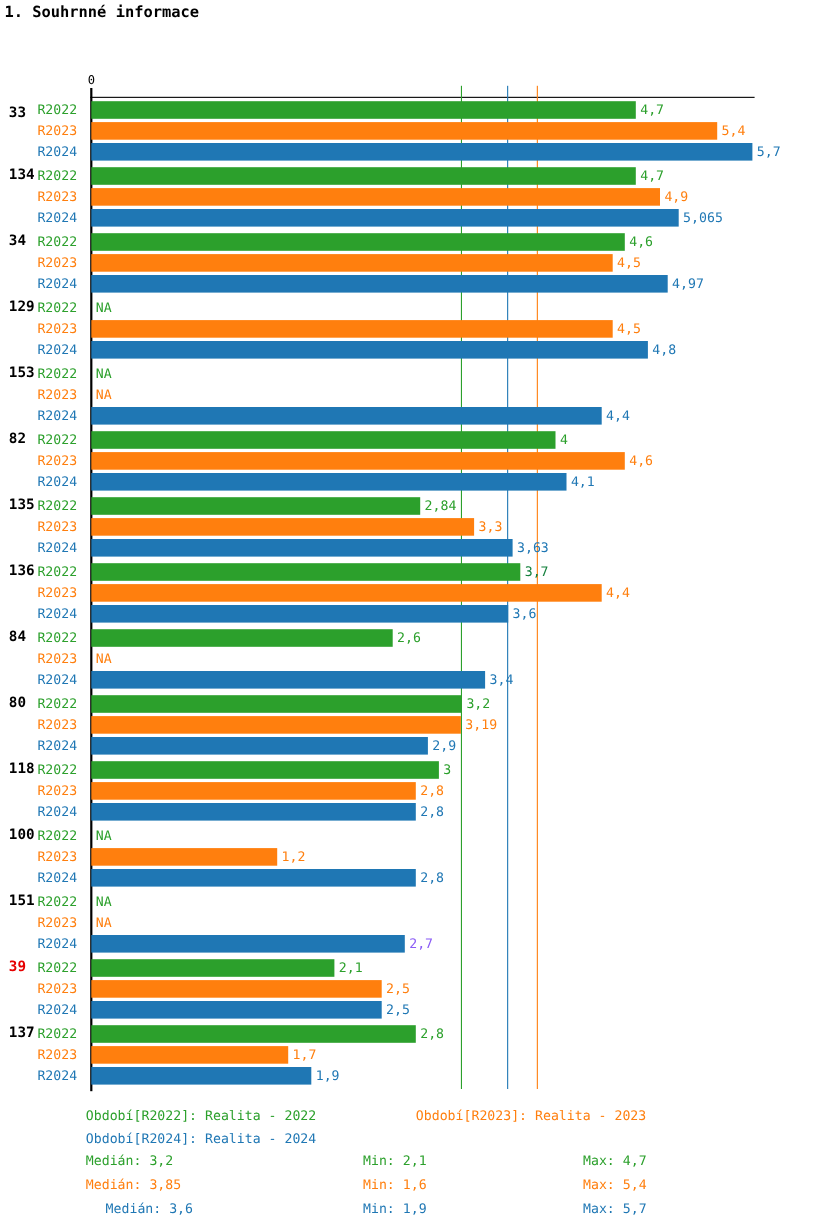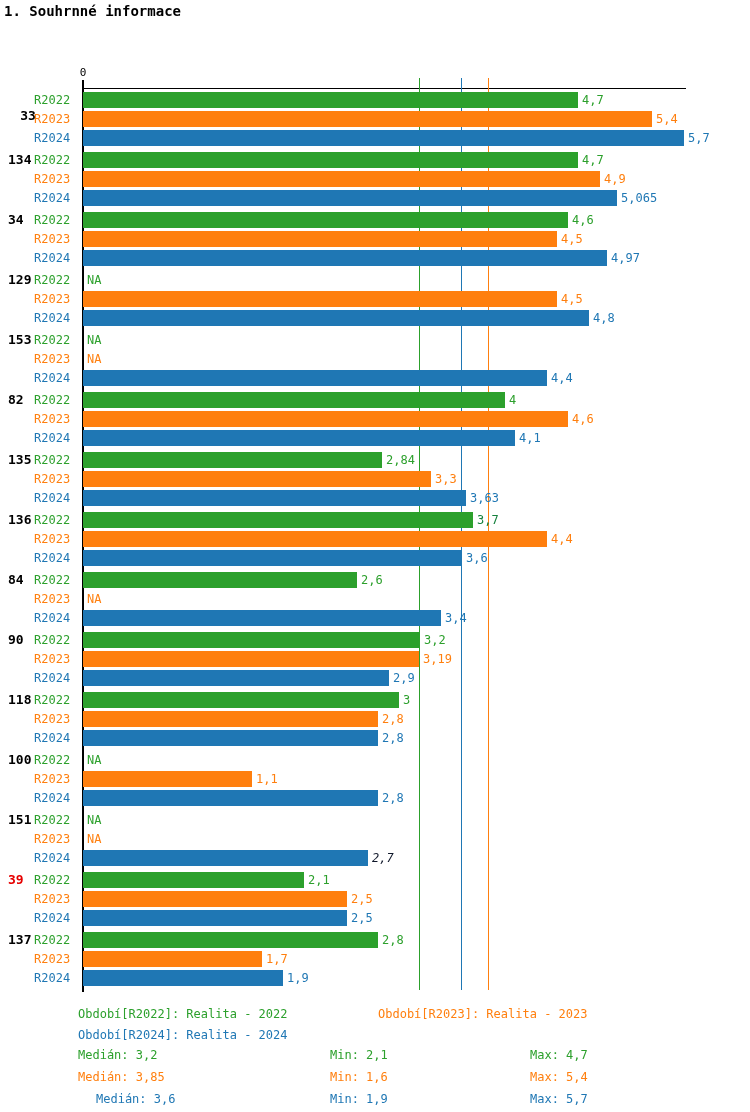--- a/index.html
+++ b/index.html
@@ -42,21 +42,21 @@
   <div class="title">1. Souhrnné informace</div>
 
   <div id="chart">
     <div class="zero-label">0</div>
     <div class="axis-top"></div>
     <div class="axis-left"></div>
 
   <div class="vline" style="left: 419px; height: 912px; background: rgb(44, 160, 44);"></div>
       <div class="vline" style="left: 461px; height: 912px; background: rgb(31, 119, 180);"></div>
       <div class="vline" style="left: 488px; height: 912px; background: rgb(255, 127, 14);"></div>
-      <div class="group-label" style="top: 108px; text-align: center;">33</div>
+      <div class="group-label" style="top: 95px;">33</div>
       <div class="series-label" style="left: 34px; top: 92px; color: rgb(44, 160, 44);">R2022</div>
       <div class="bar" style="left: 83px; top: 92px; width: 495px; background: rgb(44, 160, 44);"></div>
       <div class="bar-value" style="left: 582px; top: 92px; color: rgb(44, 160, 44);">4,7</div>
       <div class="series-label" style="left: 34px; top: 111px; color: rgb(255, 127, 14);">R2023</div>
       <div class="bar" style="left: 83px; top: 111px; width: 569px; background: rgb(255, 127, 14);"></div>
       <div class="bar-value" style="left: 656px; top: 111px; color: rgb(255, 127, 14);">5,4</div>
       <div class="series-label" style="left: 34px; top: 130px; color: rgb(31, 119, 180);">R2024</div>
       <div class="bar" style="left: 83px; top: 130px; width: 601px; background: rgb(31, 119, 180);"></div>
       <div class="bar-value" style="left: 688px; top: 130px; color: rgb(31, 119, 180);">5,7</div>
       <div class="group-label" style="top: 152px;">134</div>
@@ -128,21 +128,21 @@
       <div class="bar-value" style="left: 466px; top: 550px; color: rgb(31, 119, 180);">3,6</div>
       <div class="group-label" style="top: 572px;">84</div>
       <div class="series-label" style="left: 34px; top: 572px; color: rgb(44, 160, 44);">R2022</div>
       <div class="bar" style="left: 83px; top: 572px; width: 274px; background: rgb(44, 160, 44);"></div>
       <div class="bar-value" style="left: 361px; top: 572px; color: rgb(44, 160, 44);">2,6</div>
       <div class="series-label" style="left: 34px; top: 591px; color: rgb(255, 127, 14);">R2023</div>
       <div class="na-label" style="left: 87px; top: 591px; color: rgb(255, 127, 14);">NA</div>
       <div class="series-label" style="left: 34px; top: 610px; color: rgb(31, 119, 180);">R2024</div>
       <div class="bar" style="left: 83px; top: 610px; width: 358px; background: rgb(31, 119, 180);"></div>
       <div class="bar-value" style="left: 445px; top: 610px; color: rgb(31, 119, 180);">3,4</div>
-      <div class="group-label" style="top: 632px;">90</div>
+      <div class="group-label" style="top: 632px;">80</div>
       <div class="series-label" style="left: 34px; top: 632px; color: rgb(44, 160, 44);">R2022</div>
       <div class="bar" style="left: 83px; top: 632px; width: 337px; background: rgb(44, 160, 44);"></div>
       <div class="bar-value" style="left: 424px; top: 632px; color: rgb(44, 160, 44);">3,2</div>
       <div class="series-label" style="left: 34px; top: 651px; color: rgb(255, 127, 14);">R2023</div>
       <div class="bar" style="left: 83px; top: 651px; width: 336px; background: rgb(255, 127, 14);"></div>
       <div class="bar-value" style="left: 423px; top: 651px; color: rgb(255, 127, 14);">3,19</div>
       <div class="series-label" style="left: 34px; top: 670px; color: rgb(31, 119, 180);">R2024</div>
       <div class="bar" style="left: 83px; top: 670px; width: 306px; background: rgb(31, 119, 180);"></div>
       <div class="bar-value" style="left: 393px; top: 670px; color: rgb(31, 119, 180);">2,9</div>
       <div class="group-label" style="top: 692px;">118</div>
@@ -153,32 +153,32 @@
       <div class="bar" style="left: 83px; top: 711px; width: 295px; background: rgb(255, 127, 14);"></div>
       <div class="bar-value" style="left: 382px; top: 711px; color: rgb(255, 127, 14);">2,8</div>
       <div class="series-label" style="left: 34px; top: 730px; color: rgb(31, 119, 180);">R2024</div>
       <div class="bar" style="left: 83px; top: 730px; width: 295px; background: rgb(31, 119, 180);"></div>
       <div class="bar-value" style="left: 382px; top: 730px; color: rgb(31, 119, 180);">2,8</div>
       <div class="group-label" style="top: 752px;">100</div>
       <div class="series-label" style="left: 34px; top: 752px; color: rgb(44, 160, 44);">R2022</div>
       <div class="na-label" style="left: 87px; top: 752px; color: rgb(44, 160, 44);">NA</div>
       <div class="series-label" style="left: 34px; top: 771px; color: rgb(255, 127, 14);">R2023</div>
       <div class="bar" style="left: 83px; top: 771px; width: 169px; background: rgb(255, 127, 14);"></div>
-      <div class="bar-value" style="left: 256px; top: 771px; color: rgb(255, 127, 14);">1,1</div>
+      <div class="bar-value" style="left: 256px; top: 771px; color: rgb(255, 127, 14);">1,2</div>
       <div class="series-label" style="left: 34px; top: 790px; color: rgb(31, 119, 180);">R2024</div>
       <div class="bar" style="left: 83px; top: 790px; width: 295px; background: rgb(31, 119, 180);"></div>
       <div class="bar-value" style="left: 382px; top: 790px; color: rgb(31, 119, 180);">2,8</div>
       <div class="group-label" style="top: 812px;">151</div>
       <div class="series-label" style="left: 34px; top: 812px; color: rgb(44, 160, 44);">R2022</div>
       <div class="na-label" style="left: 87px; top: 812px; color: rgb(44, 160, 44);">NA</div>
       <div class="series-label" style="left: 34px; top: 831px; color: rgb(255, 127, 14);">R2023</div>
       <div class="na-label" style="left: 87px; top: 831px; color: rgb(255, 127, 14);">NA</div>
       <div class="series-label" style="left: 34px; top: 850px; color: rgb(31, 119, 180);">R2024</div>
       <div class="bar" style="left: 83px; top: 850px; width: 285px; background: rgb(31, 119, 180);"></div>
-      <div class="bar-value" style="left: 372px; top: 850px; color: #0f172a; font-style: italic;">2,7</div>
+      <div class="bar-value" style="left: 372px; top: 850px; color: #8b5cf6;">2,7</div>
       <div class="group-label highlight" style="top: 872px;">39</div>
       <div class="series-label" style="left: 34px; top: 872px; color: rgb(44, 160, 44);">R2022</div>
       <div class="bar" style="left: 83px; top: 872px; width: 221px; background: rgb(44, 160, 44);"></div>
       <div class="bar-value" style="left: 308px; top: 872px; color: rgb(44, 160, 44);">2,1</div>
       <div class="series-label" style="left: 34px; top: 891px; color: rgb(255, 127, 14);">R2023</div>
       <div class="bar" style="left: 83px; top: 891px; width: 264px; background: rgb(255, 127, 14);"></div>
       <div class="bar-value" style="left: 351px; top: 891px; color: rgb(255, 127, 14);">2,5</div>
       <div class="series-label" style="left: 34px; top: 910px; color: rgb(31, 119, 180);">R2024</div>
       <div class="bar" style="left: 83px; top: 910px; width: 264px; background: rgb(31, 119, 180);"></div>
       <div class="bar-value" style="left: 351px; top: 910px; color: rgb(31, 119, 180);">2,5</div>

